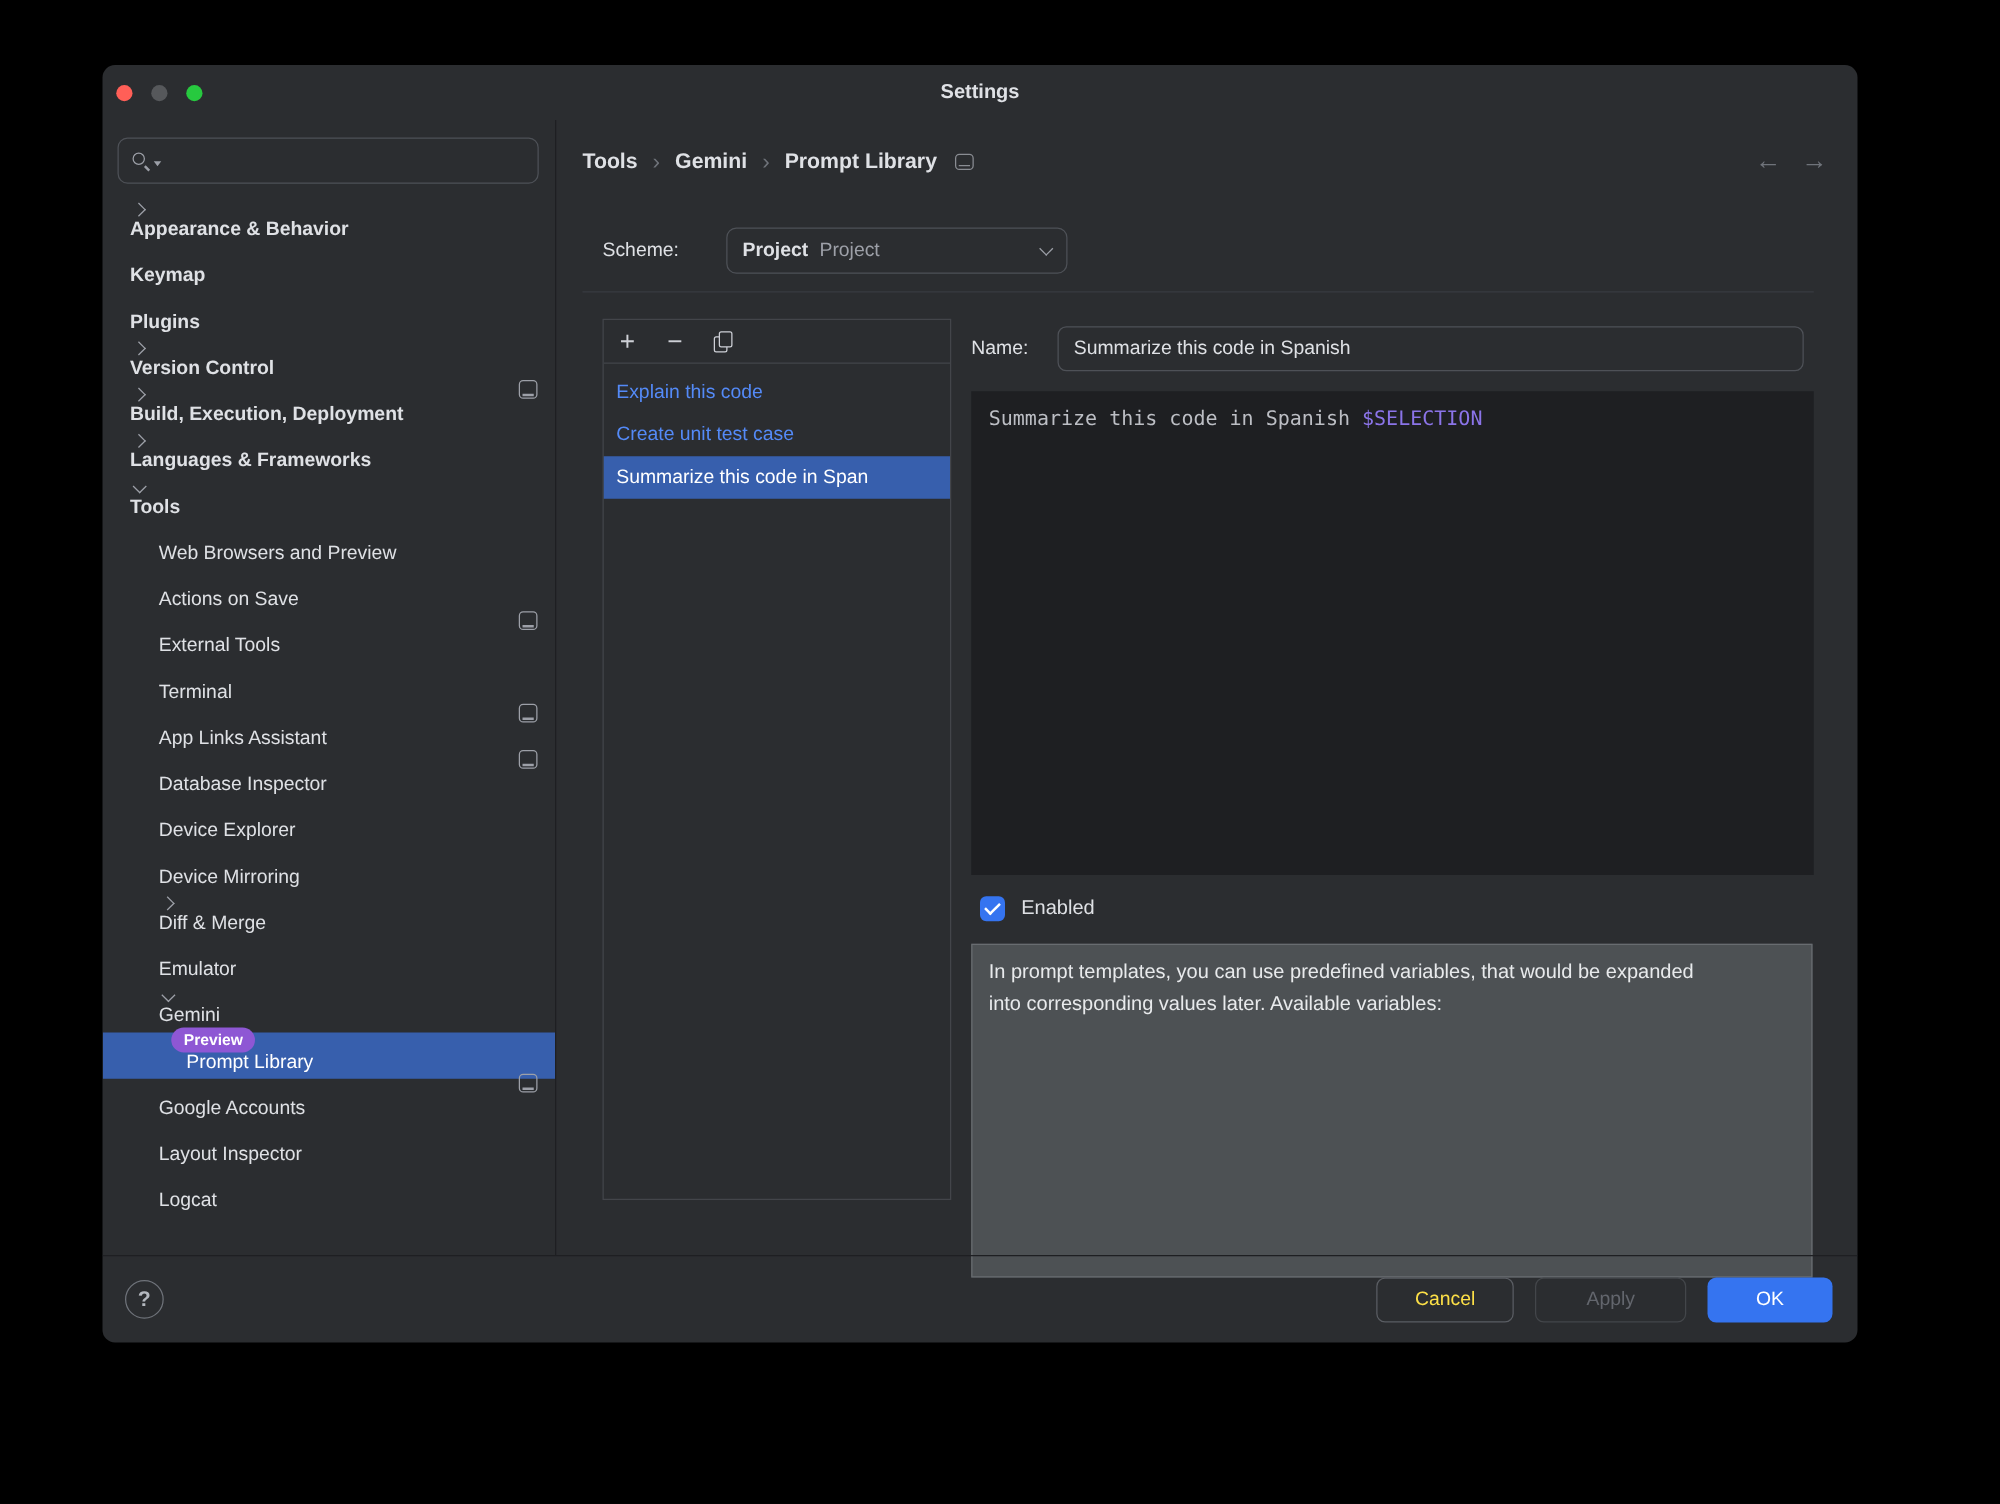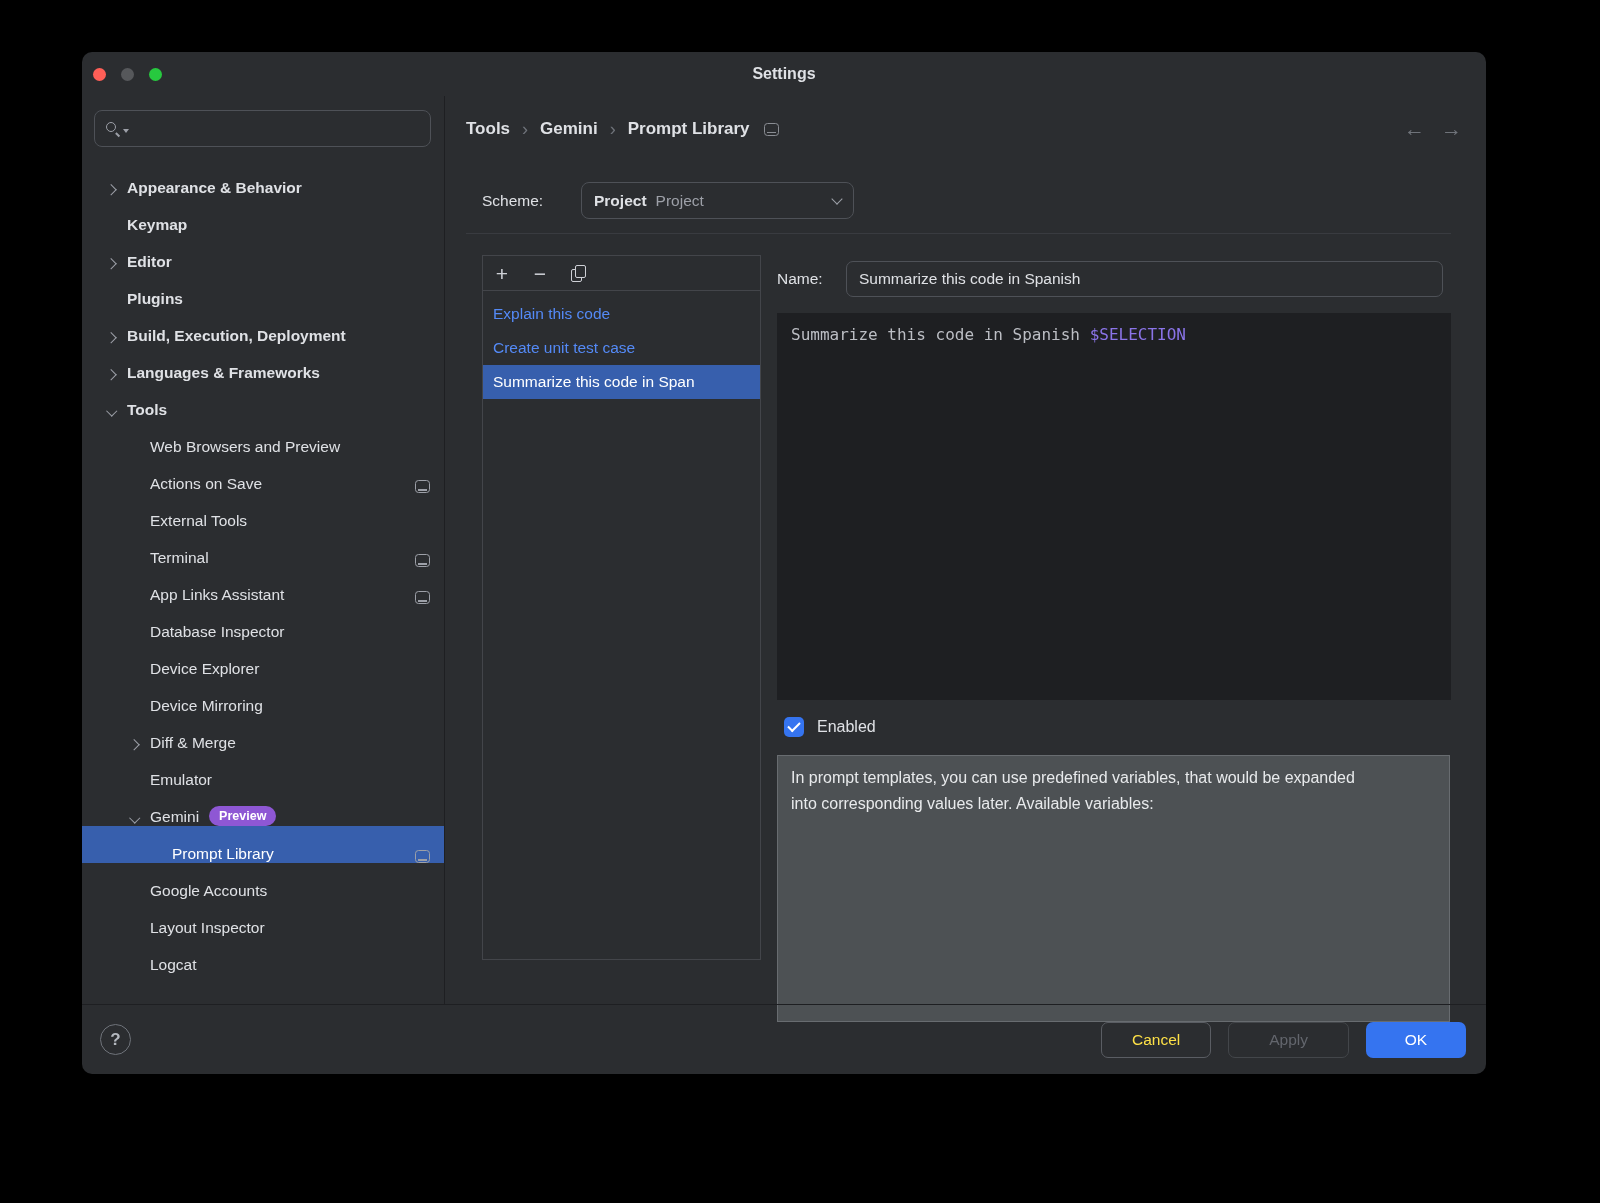--- a/index.html
+++ b/index.html
@@ -28,21 +28,21 @@
   .mag::before { content:''; position:absolute; left:1px; top:1px; width:8px; height:8px;
                  border:1.6px solid #9da0a8; border-radius:50%; }
   .mag::after { content:''; position:absolute; left:10.5px; top:10.5px; width:5px; height:1.6px;
                 background:#9da0a8; transform:rotate(45deg); transform-origin:left center; }
   .mag-caret { width:0; height:0; border-left:3.5px solid transparent; border-right:3.5px solid transparent;
                border-top:4px solid #9da0a8; margin:4px 4px 0 3px; }
   .search input { flex:1; background:transparent; border:none; outline:none; color:#dfe1e5;
                   font-size:15px; font-family:inherit; min-width:0; }
 
   .tree { position:absolute; top:64px; left:0; right:0; bottom:0; overflow:hidden; }
-  .trow { height:37px; display:flex; align-items:flex-end; font-size:15.5px; color:#dfe1e5; cursor:default; }
+  .trow { height:37px; display:flex; align-items:flex-start; font-size:15.5px; color:#dfe1e5; cursor:default;flex-direction:column; }
   .trow.lvl0 { padding-left:22px; }
   .trow.lvl1 { padding-left:45px; }
   .trow.lvl2 { padding-left:67px; }
   .trow.sel  { background:#375fad; color:#fff; }
   .trow.lvl0 .tlabel { font-weight:700; }
   .tlabel { white-space:nowrap; }
   .chev { width:15px; height:15px; flex:0 0 15px; margin-right:8px; display:flex; align-items:center; justify-content:center; }
   .chev::before { content:''; width:6.5px; height:6.5px; border-right:1.7px solid #9da0a8; border-bottom:1.7px solid #9da0a8; }
   .chev.right::before { transform:rotate(-45deg); margin-left:-2px; }
   .chev.down::before  { transform:rotate(45deg); margin-top:-2px; }
@@ -148,26 +148,27 @@
       <nav class="tree">
           <div class="trow lvl0">
             <span class="chev right"></span>
             <span class="tlabel">Appearance &amp; Behavior</span>
           </div>
           <div class="trow lvl0">
             <span class="chev none"></span>
             <span class="tlabel">Keymap</span>
           </div>
           <div class="trow lvl0">
-            <span class="chev right"></span>
-            <span class="tlabel">Editor</span>
-          </div>
-          <div class="trow lvl0">
             <span class="chev none"></span>
             <span class="tlabel">Plugins</span>
+          </div>
+          <div class="trow lvl0">
+            <span class="chev right"></span>
+            <span class="tlabel">Version Control</span>
+            <span class="tricon"></span>
           </div>
           <div class="trow lvl0">
             <span class="chev right"></span>
             <span class="tlabel">Build, Execution, Deployment</span>
           </div>
           <div class="trow lvl0">
             <span class="chev right"></span>
             <span class="tlabel">Languages &amp; Frameworks</span>
           </div>
           <div class="trow lvl0">

